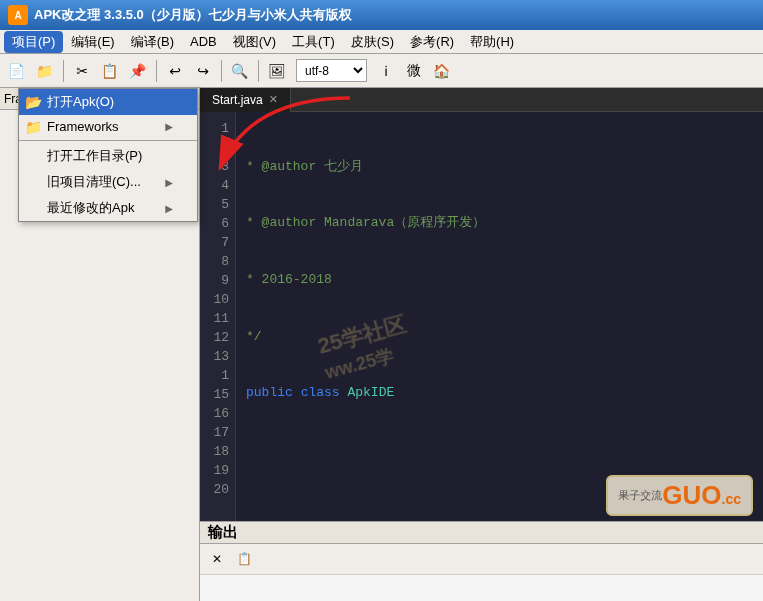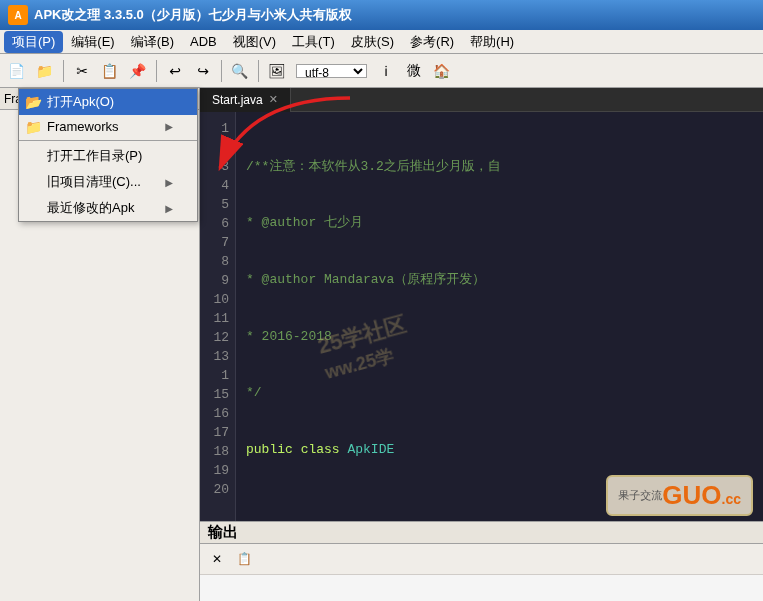--- a/index.html
+++ b/index.html
@@ -88,21 +88,21 @@
       height: 22px;
       background: #a0a0a0;
       margin: 0 3px;
     }
     .toolbar-encoding {
       display: flex;
       align-items: center;
       margin-left: 4px;
     }
     .encoding-select {
-      height: 14px;
+      height: 23px;
       font-size: 12px;
       border: 1px solid #a0a0a0;
       background: white;
       padding: 0 4px;
       min-width: 60px;
     }
 
     
     #main-area {
       display: flex;
@@ -207,21 +207,21 @@
       line-height: 1.45;
       color: #d4d4d4;
       white-space: pre;
       font-size: 13px;
     }
     .code-line {
       height: 19px;
       display: block;
       white-space: nowrap;
     }
-    .kw { color: #bef264; }
+    .kw { color: #3b82f6; }
     .cmt { color: #6a9955; }
     .cls { color: #4ec9b0; }
 
     
     #output-panel {
       height: 80px;
       background: #f5f5f5;
       border-top: 1px solid #a0a0a0;
     }
     #output-header {
@@ -424,21 +424,20 @@
         <span class="line-num">13</span>
         <span class="line-num">1</span>
         <span class="line-num">15</span>
         <span class="line-num">16</span>
         <span class="line-num">17</span>
         <span class="line-num">18</span>
         <span class="line-num">19</span>
         <span class="line-num">20</span>
       </div>
       <div id="code-content">
-        <span class="code-line"><span class="cmt">/**注意：本软件从3.2之后推出少月版，自</span></span>
         <span class="code-line"><span class="cmt"> * @author 七少月</span></span>
         <span class="code-line"><span class="cmt"> * @author Mandarava（原程序开发）</span></span>
         <span class="code-line"><span class="cmt"> * 2016-2018</span></span>
         <span class="code-line"><span class="cmt"> */</span></span>
         <span class="code-line"><span class="kw">public</span> <span class="kw">class</span> <span class="cls">ApkIDE</span></span>
         
         
         
         
         

